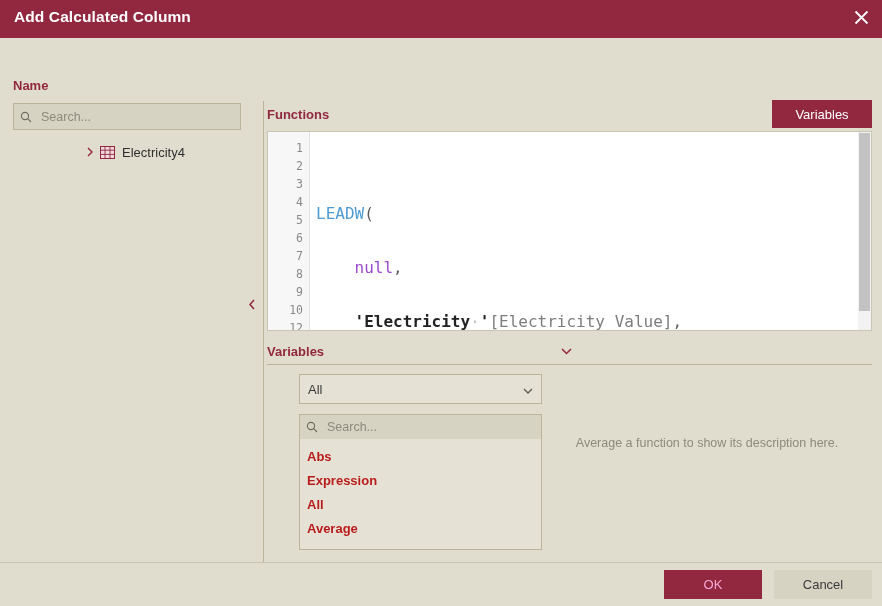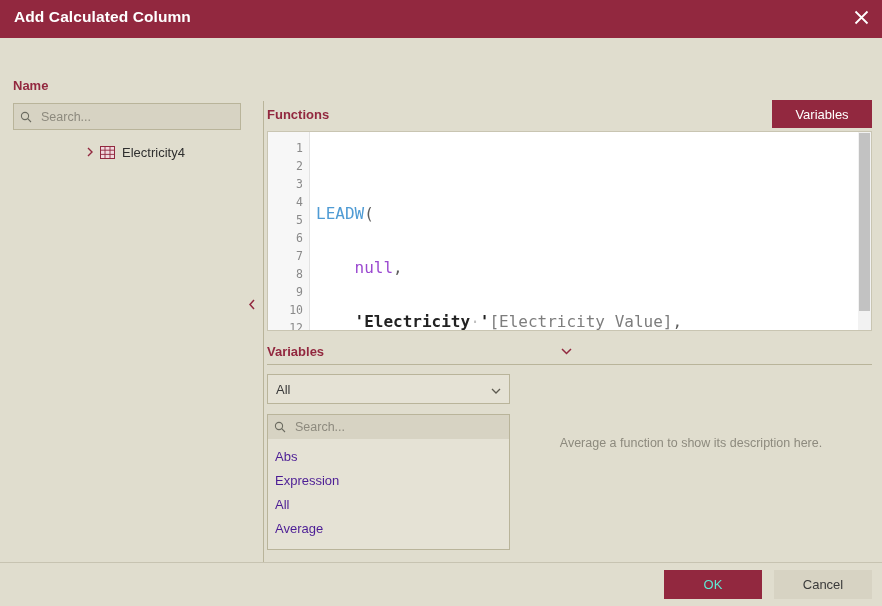--- a/index.html
+++ b/index.html
@@ -238,20 +238,21 @@
     border-bottom: 1px solid #b9b49a;
   }
   .func-head .grow { flex: 1 1 auto; }
   .chev-collapse { padding-right: 300px; cursor: pointer; display:flex; }
 
   .func-body {
     flex: 1 1 auto;
     display: flex;
     min-height: 0;
     padding-top: 9px;
+    margin-left: 32px;
   }
   .func-left { width: 243px; flex: 0 0 auto; }
 
   .func-select {
     height: 30px;
     background: #e5e2d5;
     border: 1px solid #b9b49a;
     display: flex; align-items: center;
     padding: 0 8px;
     cursor: pointer;
@@ -275,22 +276,23 @@
   .func-search input {
     flex: 1 1 auto; border: none; background: transparent; outline: none;
     font-family: "Liberation Sans", sans-serif;
     font-size: 12.5px; color: #3a3a3a;
   }
   .func-search input::placeholder { color: #8d8a7e; }
   .func-items { padding-top: 6px; }
   .func-item {
     height: 24px; line-height: 24px;
     padding-left: 7px;
-    font-size: 13px; color: #4c1d95;
-    cursor: pointer;
+    font-size: 13px; color: #b91c1c;
+    cursor: pointer;
+    font-weight: bold;
   }
 
   .func-desc {
     flex: 1 1 auto;
     display: flex; align-items: center; justify-content: center;
     padding-bottom: 50px;
     color: #8d8a7e;
     font-size: 12.5px;
     min-width: 0;
   }
@@ -299,21 +301,21 @@
   .footer {
     height: 44px;
     flex: 0 0 auto;
     border-top: 1px solid #c7c3b1;
     display: flex; align-items: center; justify-content: flex-end;
     padding-right: 10px;
     gap: 12px;
   }
   .btn-ok {
     width: 98px; height: 29px;
-    background: #92283f; color: #5eead4;
+    background: #92283f; color: #f9a8d4;
     border: none; font-size: 13px;
     font-family: "Liberation Sans", sans-serif;
     cursor: pointer;
     margin-left: 29px;
   }
   .btn-cancel {
     width: 98px; height: 29px;
     background: #d7d3c3; color: #3a3a3a;
     border: none; font-size: 13px;
     font-family: "Liberation Sans", sans-serif;

